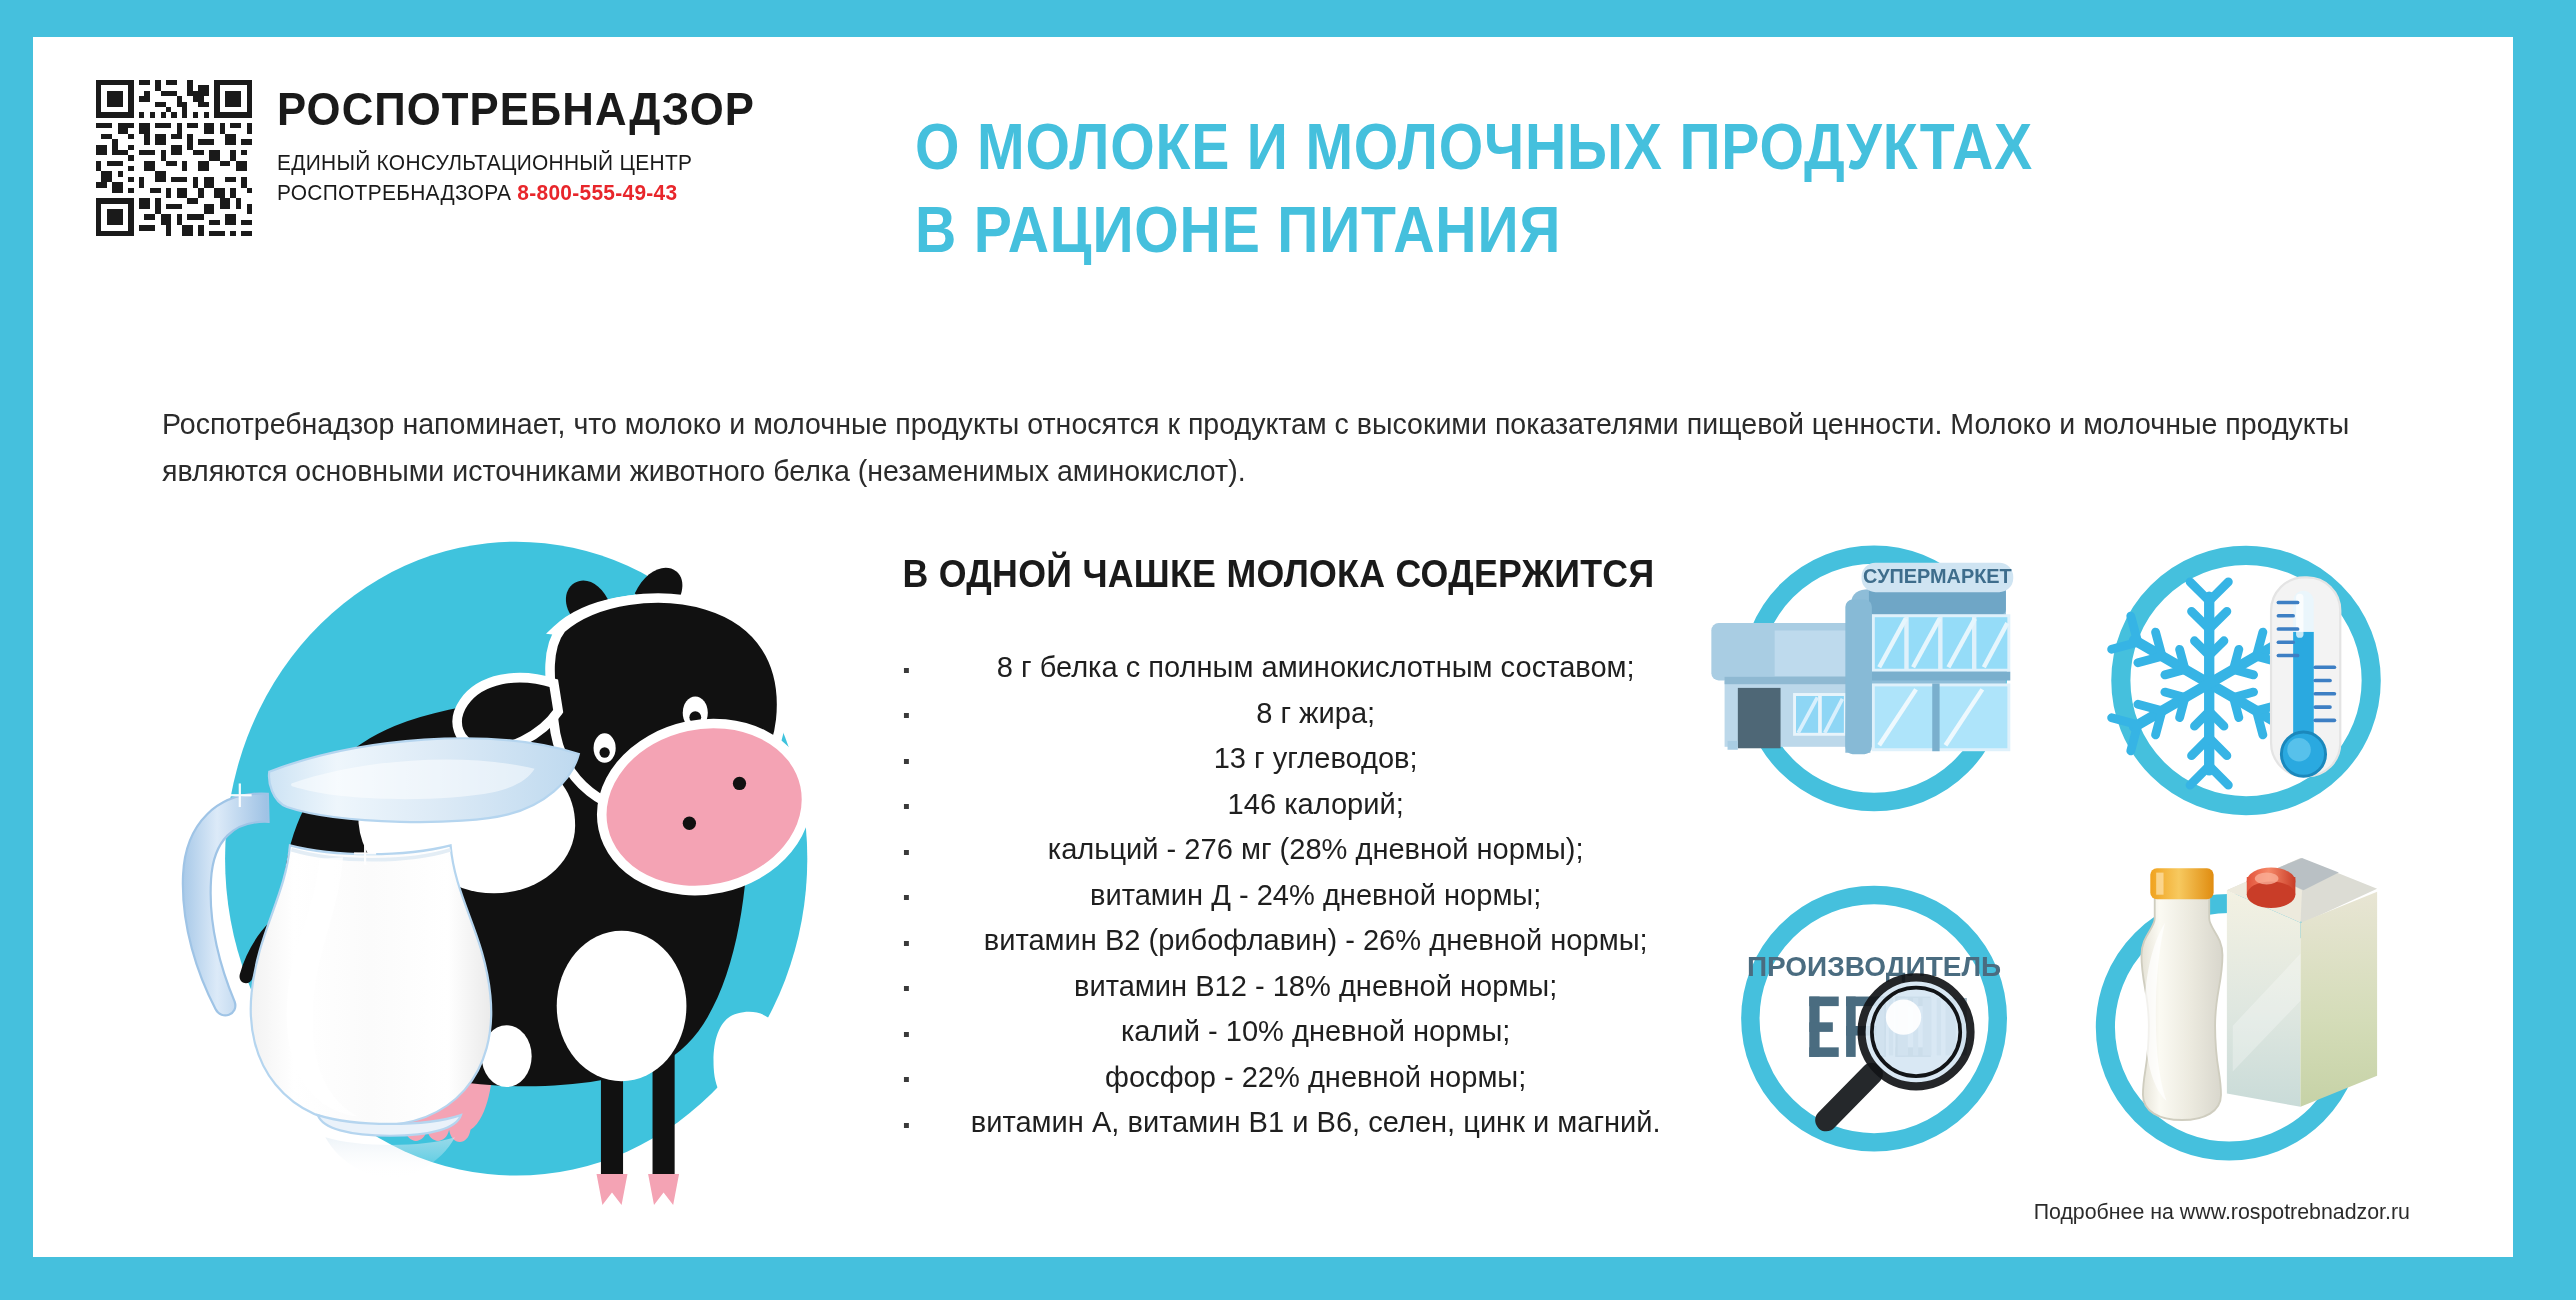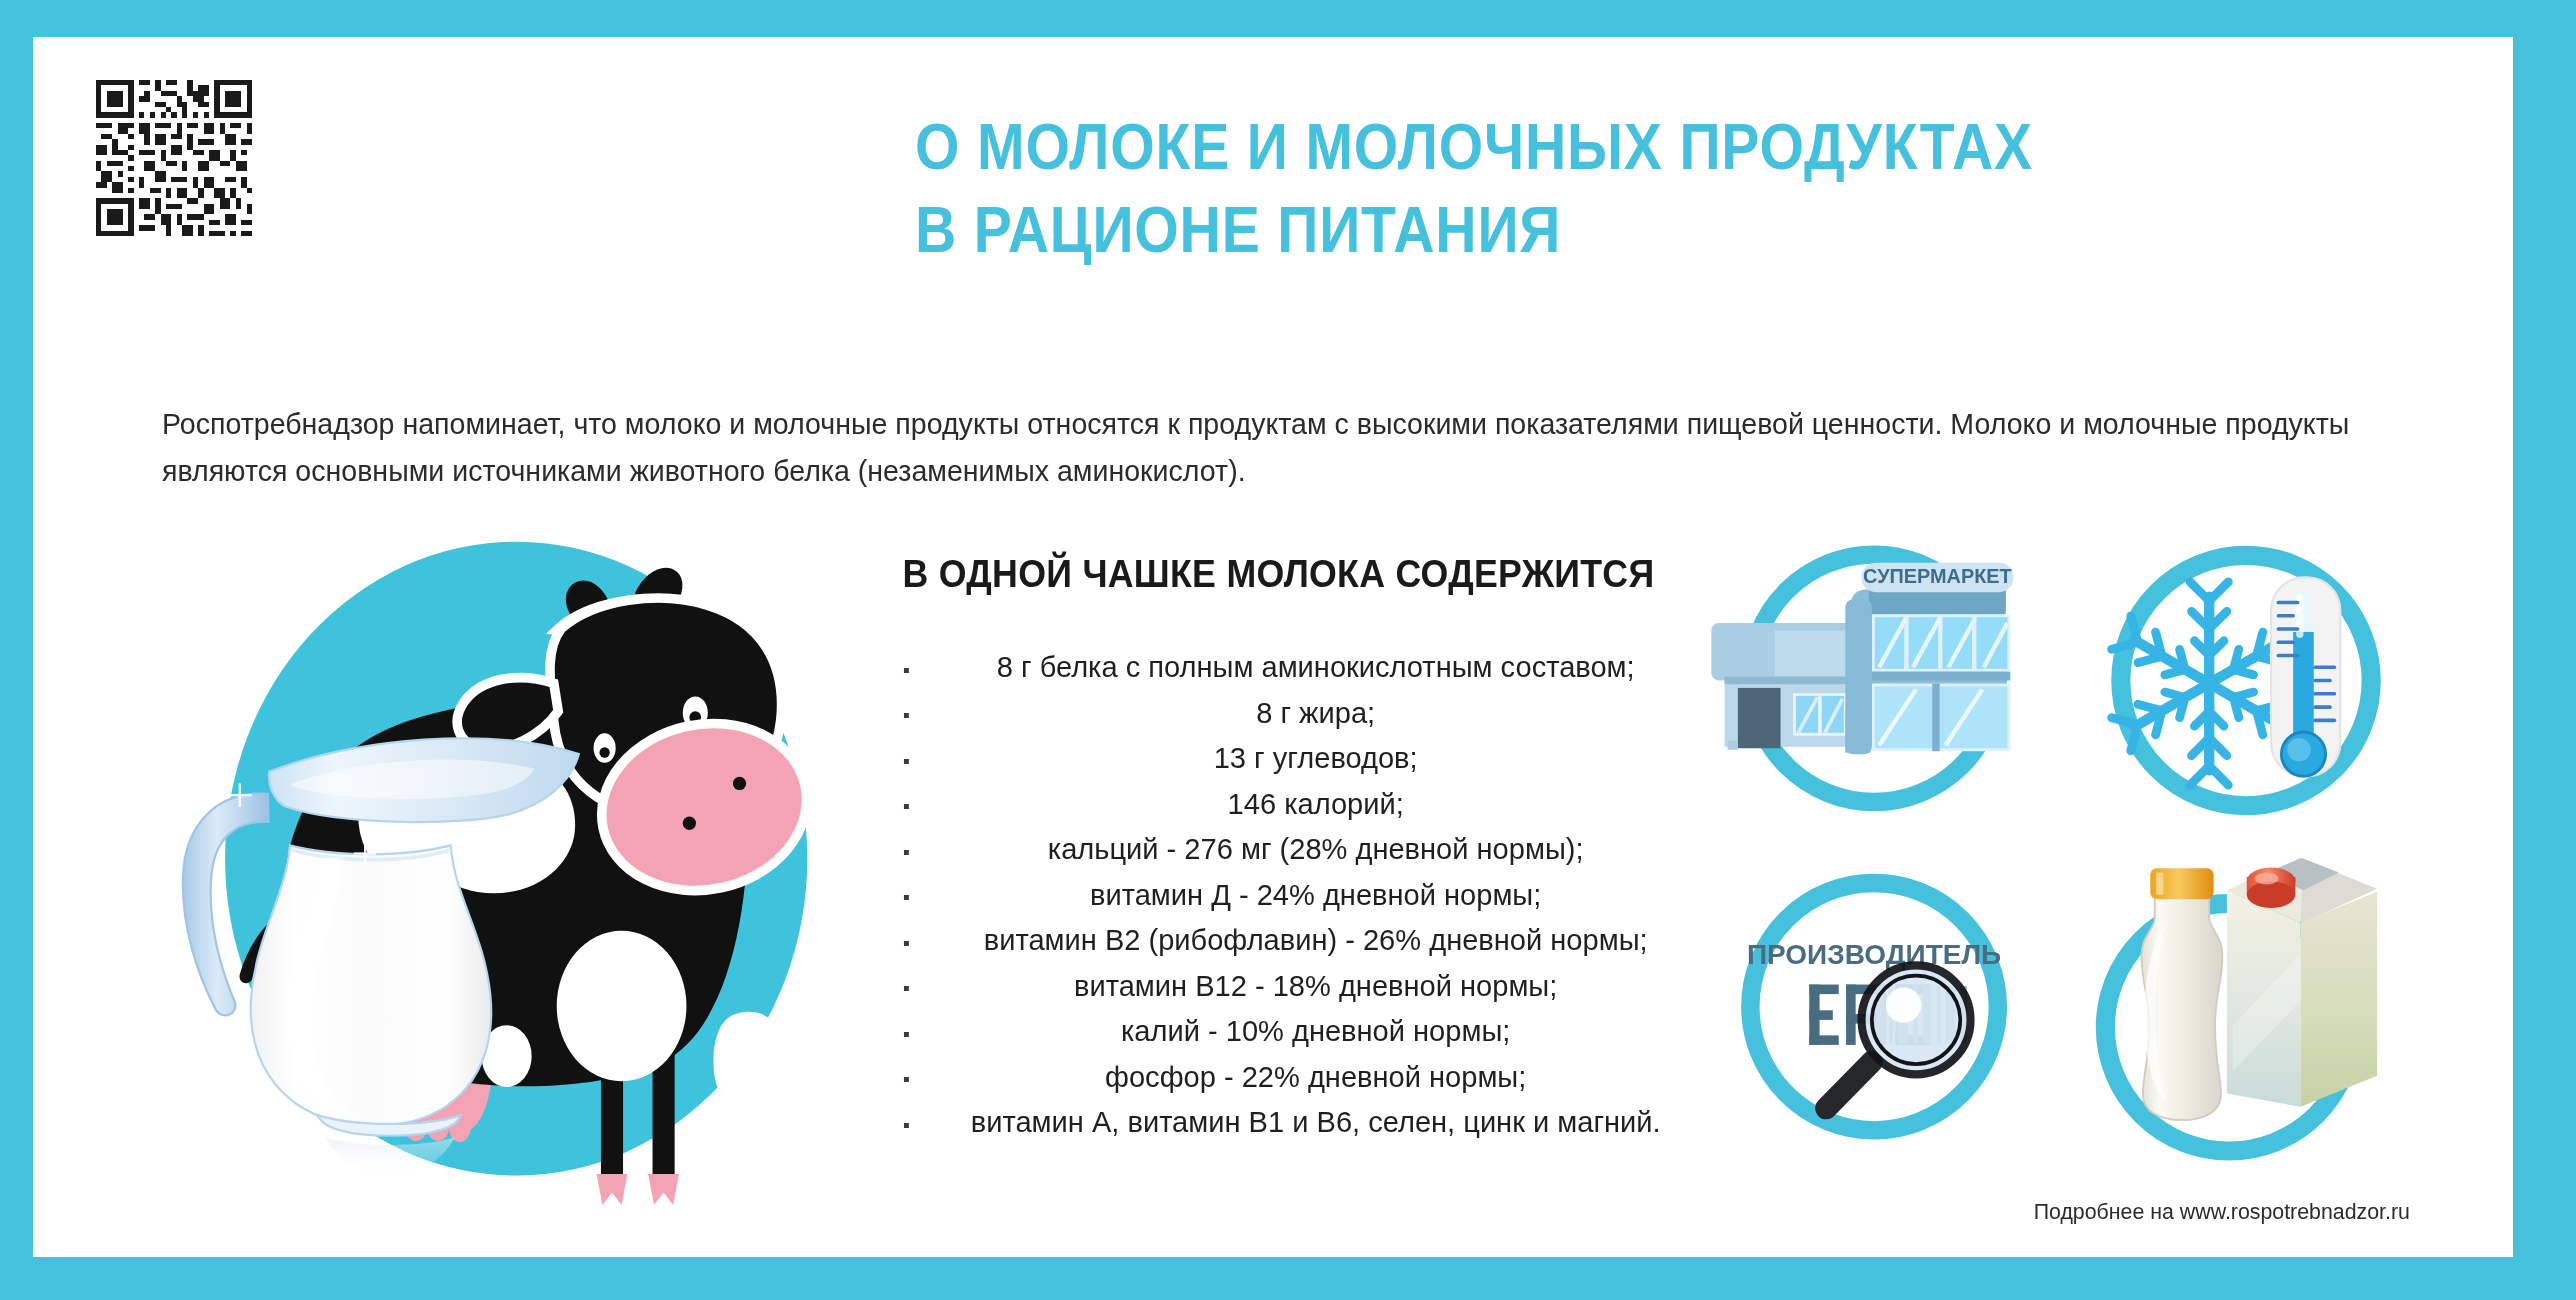--- a/index.html
+++ b/index.html
@@ -172,21 +172,21 @@
     width: 796px;
     height: 671px;
   }
   .icon-cell {
     position: absolute;
     width: 339px;
     height: 324px;
   }
   .cell-a { left: 0;    top: 0;   }
   .cell-b { left: 383px; top: 0;   }
-  .cell-c { left: 0;    top: 332px;}
+  .cell-c { left: 0;    top: 344px;}
   .cell-d { left: 383px; top: 332px;}
   .icon-cell svg { display: block; width: 100%; height: 100%; }
 
   
   .footer {
     position: absolute;
     right: 103px;
     top: 1162px;
     font-family: "Liberation Sans Narrow", "Liberation Sans", sans-serif;
     font-size: 22px;
@@ -329,20 +329,30 @@
               <rect x="8" y="27" width="3" height="1"></rect>
             <rect x="13" y="27" width="1" height="2"></rect>
               <rect x="16" y="27" width="2" height="2"></rect>
             <rect x="19" y="27" width="1" height="2"></rect>
               <rect x="21" y="28" width="3" height="1"></rect>
             <rect x="25" y="28" width="1" height="1"></rect>
               <rect x="27" y="28" width="2" height="1"></rect>
           </g>
         </svg>
 
+        <div class="logo-text">
+          <div class="brand">РОСПОТРЕБНАДЗОР</div>
+          <div class="brand-sub">
+            <div><span>ЕДИНЫЙ КОНСУЛЬТАЦИОННЫЙ ЦЕНТР</span></div>
+            <div>
+              <span>РОСПОТРЕБНАДЗОРА</span>
+              <span class="phone">8-800-555-49-43</span>
+            </div>
+          </div>
+        </div>
       </div>
 
       <div class="main-title">
         <div>О МОЛОКЕ И МОЛОЧНЫХ ПРОДУКТАХ</div>
         <div>В РАЦИОНЕ ПИТАНИЯ</div>
       </div>
     </div>
 
     <p class="intro">Роспотребнадзор напоминает, что молоко и молочные продукты относятся к продуктам с высокими показателями пищевой ценности. Молоко и молочные продукты являются основными источниками животного белка (незаменимых аминокислот).</p>
 

